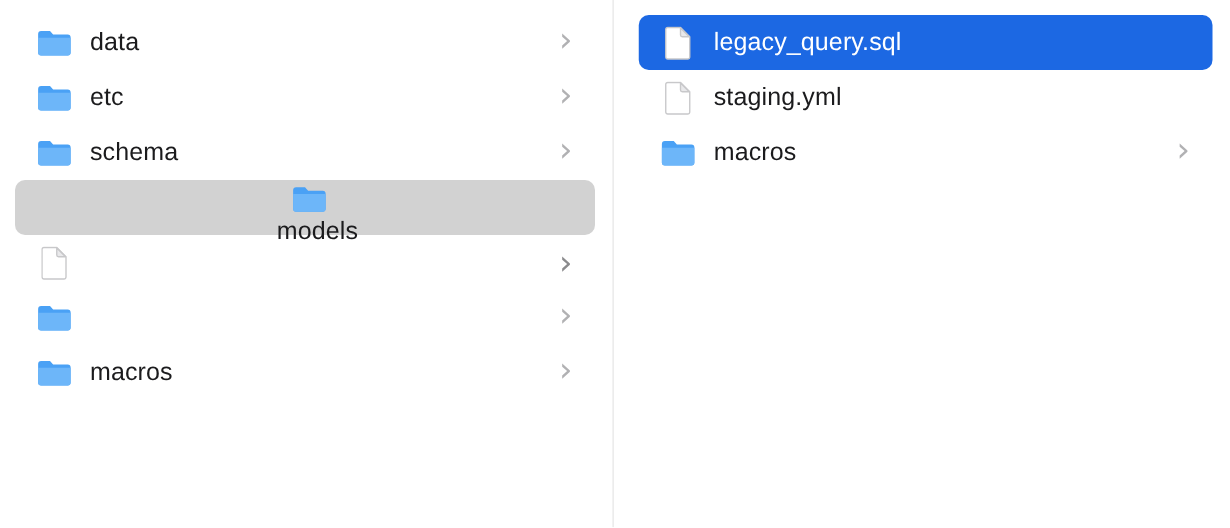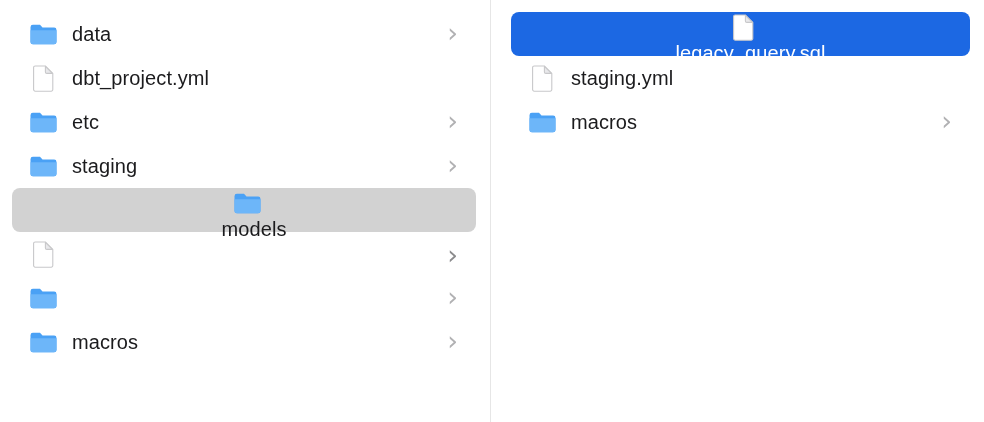--- a/index.html
+++ b/index.html
@@ -35,21 +35,21 @@
     align-items: center;
     border-radius: 8px;
     margin: 0 14px 0 12px;
     padding: 0 10px 0 16px;
     cursor: default;
   }
   .column-right .row {
     margin: 0 14px 0 20px;
   }
   .row.sel-gray { background: var(--selection-gray, #d2d2d2); flex-direction: column; }
-  .row.sel-blue { background: var(--selection-blue, #1c68e3); flex-direction: column; }
+  .row.sel-blue { background: var(--selection-blue, #1c68e3); }
   .icon {
     width: 30px;
     height: 30px;
     display: flex;
     align-items: center;
     justify-content: center;
     flex: 0 0 auto;
   }
   .label {
     font-size: 20px;
@@ -80,45 +80,36 @@
           <svg width="29" height="24" viewBox="0 0 29 24" aria-hidden="true">
             <path d="M1.5 5.2 a2.4 2.4 0 0 1 2.4-2.4 h7.1 l2.5 2.7 h11.6 a2.4 2.4 0 0 1 2.4 2.4 v12 a2.4 2.4 0 0 1-2.4 2.4 H3.9 a2.4 2.4 0 0 1-2.4-2.4 Z" fill="#4aa1f5"></path>
             <path d="M1.5 8.2 h26 v11.7 a2.4 2.4 0 0 1-2.4 2.4 H3.9 a2.4 2.4 0 0 1-2.4-2.4 Z" fill="#6db6f9"></path>
           </svg>
         </span>
         <span class="label">data</span>
         <span class="chevron">›</span>
       </div>
       <div class="row">
         <span class="icon">
-          <svg width="21" height="27" viewBox="0 0 21 27" aria-hidden="true">
-            <path d="M2.2 1 h10.2 l7.4 7.4 v16.2 a1.6 1.6 0 0 1-1.6 1.6 H2.2 a1.6 1.6 0 0 1-1.6-1.6 V2.6 A1.6 1.6 0 0 1 2.2 1 Z" fill="#ffffff" stroke="#c8c8ca" stroke-width="1.1"></path>
-            <path d="M12.4 1.4 v5.6 a1.4 1.4 0 0 0 1.4 1.4 h5.6 Z" fill="#e9e9eb" stroke="#c8c8ca" stroke-width="1.1" stroke-linejoin="round"></path>
-          </svg>
-        </span>
-        <span class="label">dbt_project.yml</span>
-      </div>
-      <div class="row">
-        <span class="icon">
           <svg width="29" height="24" viewBox="0 0 29 24" aria-hidden="true">
             <path d="M1.5 5.2 a2.4 2.4 0 0 1 2.4-2.4 h7.1 l2.5 2.7 h11.6 a2.4 2.4 0 0 1 2.4 2.4 v12 a2.4 2.4 0 0 1-2.4 2.4 H3.9 a2.4 2.4 0 0 1-2.4-2.4 Z" fill="#4aa1f5"></path>
             <path d="M1.5 8.2 h26 v11.7 a2.4 2.4 0 0 1-2.4 2.4 H3.9 a2.4 2.4 0 0 1-2.4-2.4 Z" fill="#6db6f9"></path>
           </svg>
         </span>
         <span class="label">etc</span>
         <span class="chevron">›</span>
       </div>
       <div class="row">
         <span class="icon">
           <svg width="29" height="24" viewBox="0 0 29 24" aria-hidden="true">
             <path d="M1.5 5.2 a2.4 2.4 0 0 1 2.4-2.4 h7.1 l2.5 2.7 h11.6 a2.4 2.4 0 0 1 2.4 2.4 v12 a2.4 2.4 0 0 1-2.4 2.4 H3.9 a2.4 2.4 0 0 1-2.4-2.4 Z" fill="#4aa1f5"></path>
             <path d="M1.5 8.2 h26 v11.7 a2.4 2.4 0 0 1-2.4 2.4 H3.9 a2.4 2.4 0 0 1-2.4-2.4 Z" fill="#6db6f9"></path>
           </svg>
         </span>
-        <span class="label">staging</span>
+        <span class="label">schema</span>
         <span class="chevron">›</span>
       </div>
       <div class="row sel-gray">
         <span class="icon">
           <svg width="29" height="24" viewBox="0 0 29 24" aria-hidden="true">
             <path d="M1.5 5.2 a2.4 2.4 0 0 1 2.4-2.4 h7.1 l2.5 2.7 h11.6 a2.4 2.4 0 0 1 2.4 2.4 v12 a2.4 2.4 0 0 1-2.4 2.4 H3.9 a2.4 2.4 0 0 1-2.4-2.4 Z" fill="#4aa1f5"></path>
             <path d="M1.5 8.2 h26 v11.7 a2.4 2.4 0 0 1-2.4 2.4 H3.9 a2.4 2.4 0 0 1-2.4-2.4 Z" fill="#6db6f9"></path>
           </svg>
         </span>
         <span class="label">models</span>

